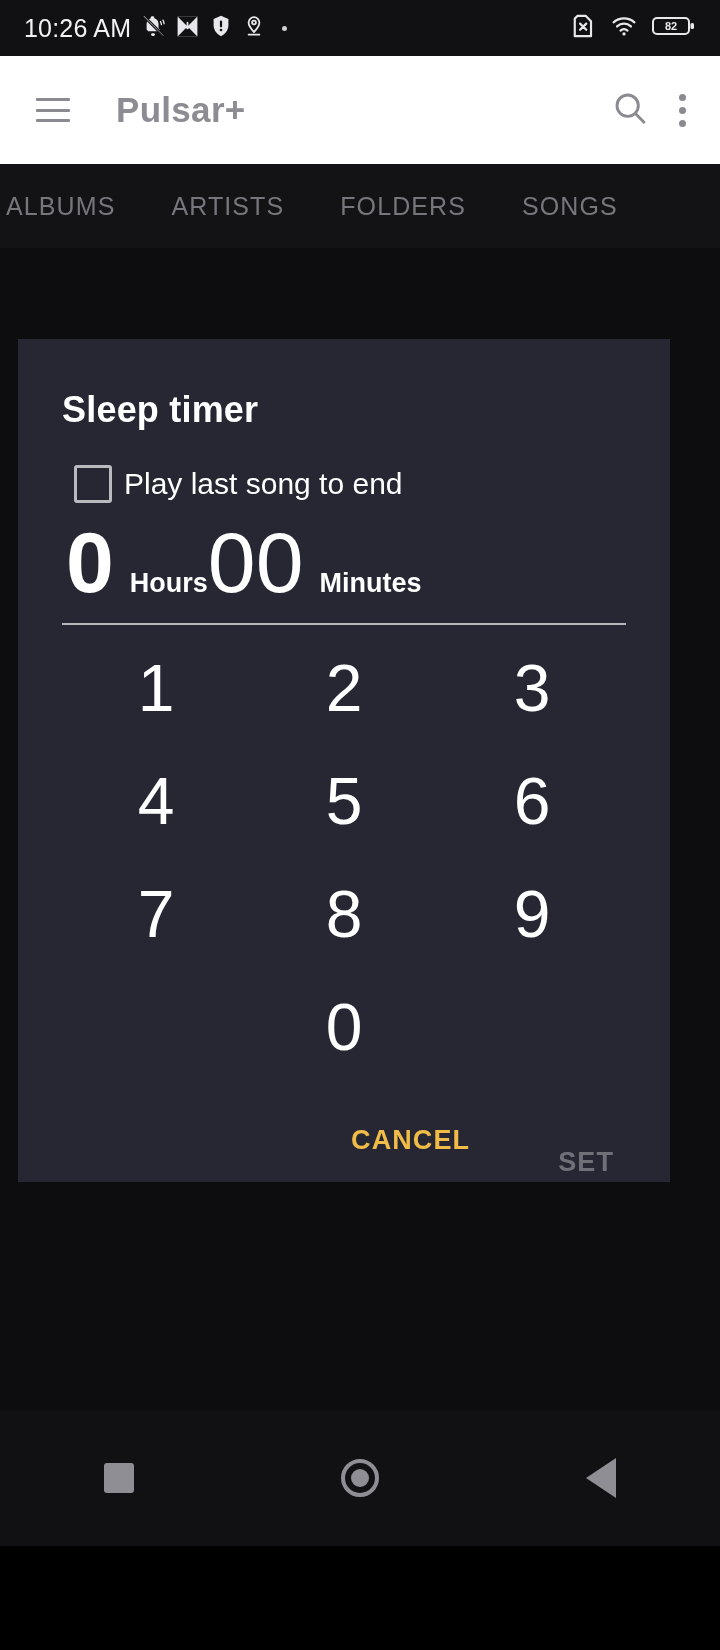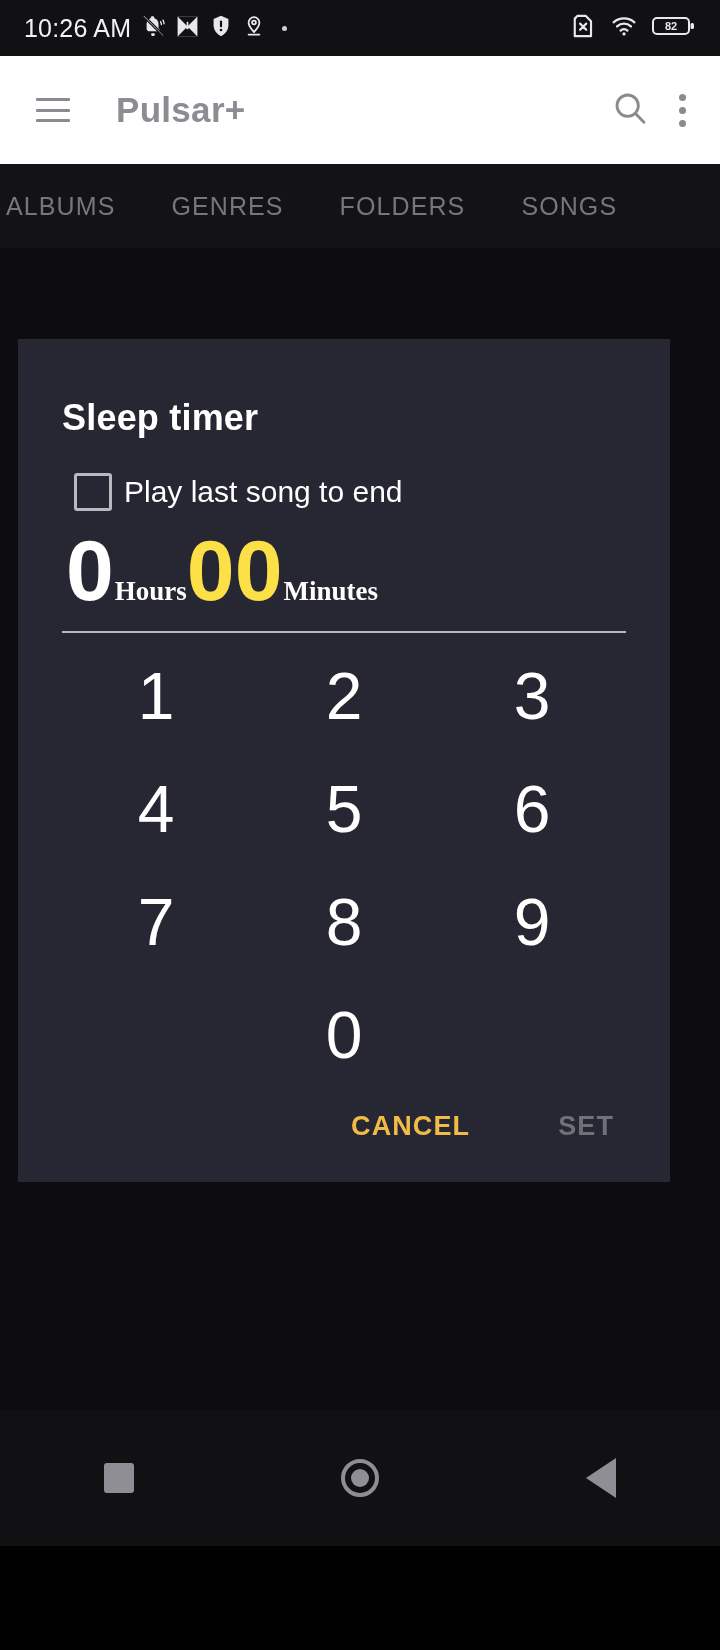--- a/index.html
+++ b/index.html
@@ -87,21 +87,21 @@
     width: 720px; height: 1234px;
     background: #0d0d0f;
   }
 
   
   .dialog {
     position: absolute;
     left: 18px; top: 339px;
     width: 652px; height: 843px;
     background: #262733;
-    padding: 16px 44px;
+    padding: 8px 44px;
   }
   .dlg-title {
     color: #ffffff;
     font-size: 36px;
     font-weight: bold;
     padding-top: 42px;
     letter-spacing: .2px;
   }
   .checkrow {
     display: flex; align-items: center;
@@ -123,25 +123,24 @@
     margin-top: 16px;
     padding-left: 4px;
   }
   .big-val {
     font-size: 86px;
     line-height: 1;
     color: #ffffff;
     font-weight: bold;
     font-family: "Liberation Sans", sans-serif;
   }
-  .big-val.placeholder { font-weight: bold; color: #fde047; }
+  .big-val.placeholder { font-weight: normal; color: #ffffff; }
   .unit {
     font-size: 27px; font-weight: bold; color: #ffffff;
-    margin-left: 1px;
-    font-family: Liberation Serif, serif;
+    margin-left: 16px;
   }
   .divider {
     height: 2px; background: #b6b6bc;
     margin-top: 18px;
   }
 
   
   .keypad {
     margin-top: 6px;
     display: grid;
@@ -166,21 +165,21 @@
     gap: 88px;
     margin-top: 20px;
     padding-right: 12px;
   }
   .btn-text {
     font-size: 27px;
     font-weight: bold;
     letter-spacing: 1.1px;
   }
   .btn-cancel { color: #f0bc47; }
-  .btn-set { color: #6f7078; }
+  .btn-set { color: #6f7078; margin-top: 44px; }
 
   
   .navbar {
     position: absolute; left: 0; bottom: 0;
     width: 720px; height: 136px;
     background: #111114;
     display: flex; align-items: center; justify-content: space-around;
   }
   .nav-square { width: 30px; height: 30px; background: #8e8e94; border-radius: 3px; }
   .nav-circle {
@@ -292,21 +291,21 @@
           <i></i>
       </span>
     </div>
   </div>
 
   <div class="tabbar">
     <div class="tab" style="margin-left:-22px;padding:0 28px;">
       <span>ALBUMS</span>
     </div>
     <div class="tab" style="padding:0 28px;">
-      <span>GENRES</span>
+      <span>ARTISTS</span>
     </div>
     <div class="tab" style="padding:0 28px;">
       <span>FOLDERS</span>
     </div>
     <div class="tab" style="padding:0 28px;">
       <span>SONGS</span>
     </div>
   </div>
 
   <div class="content"></div>

